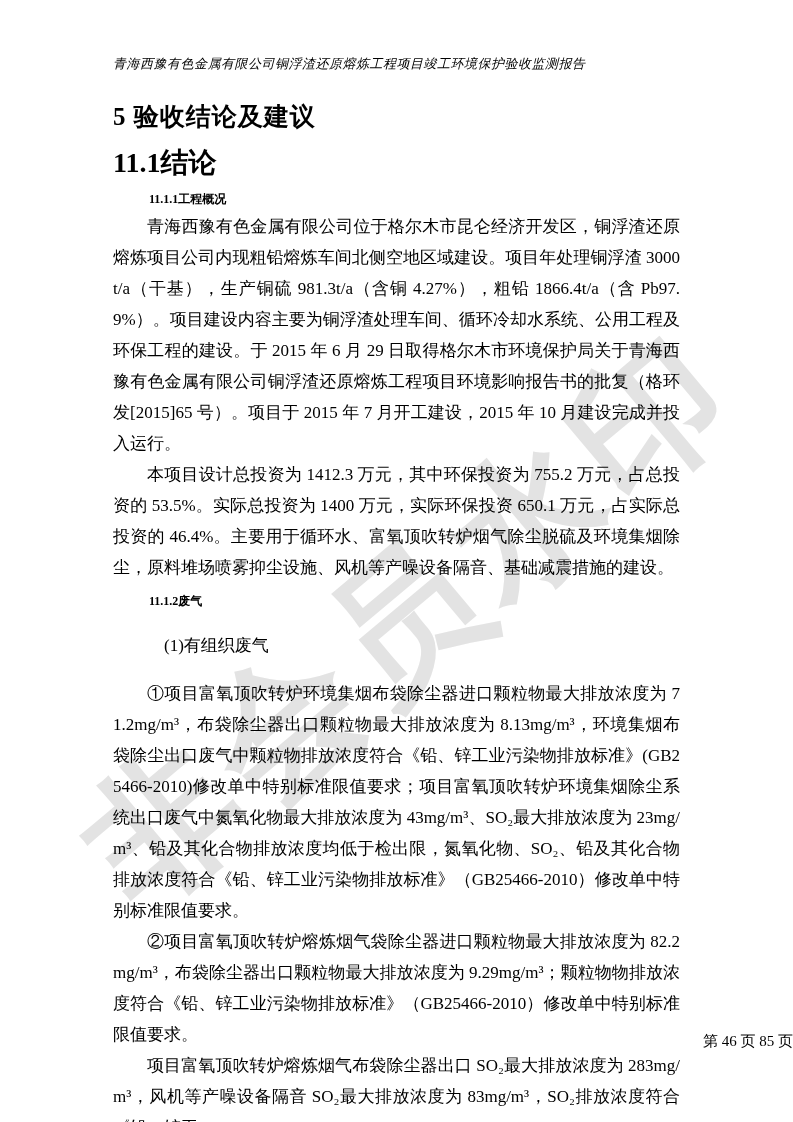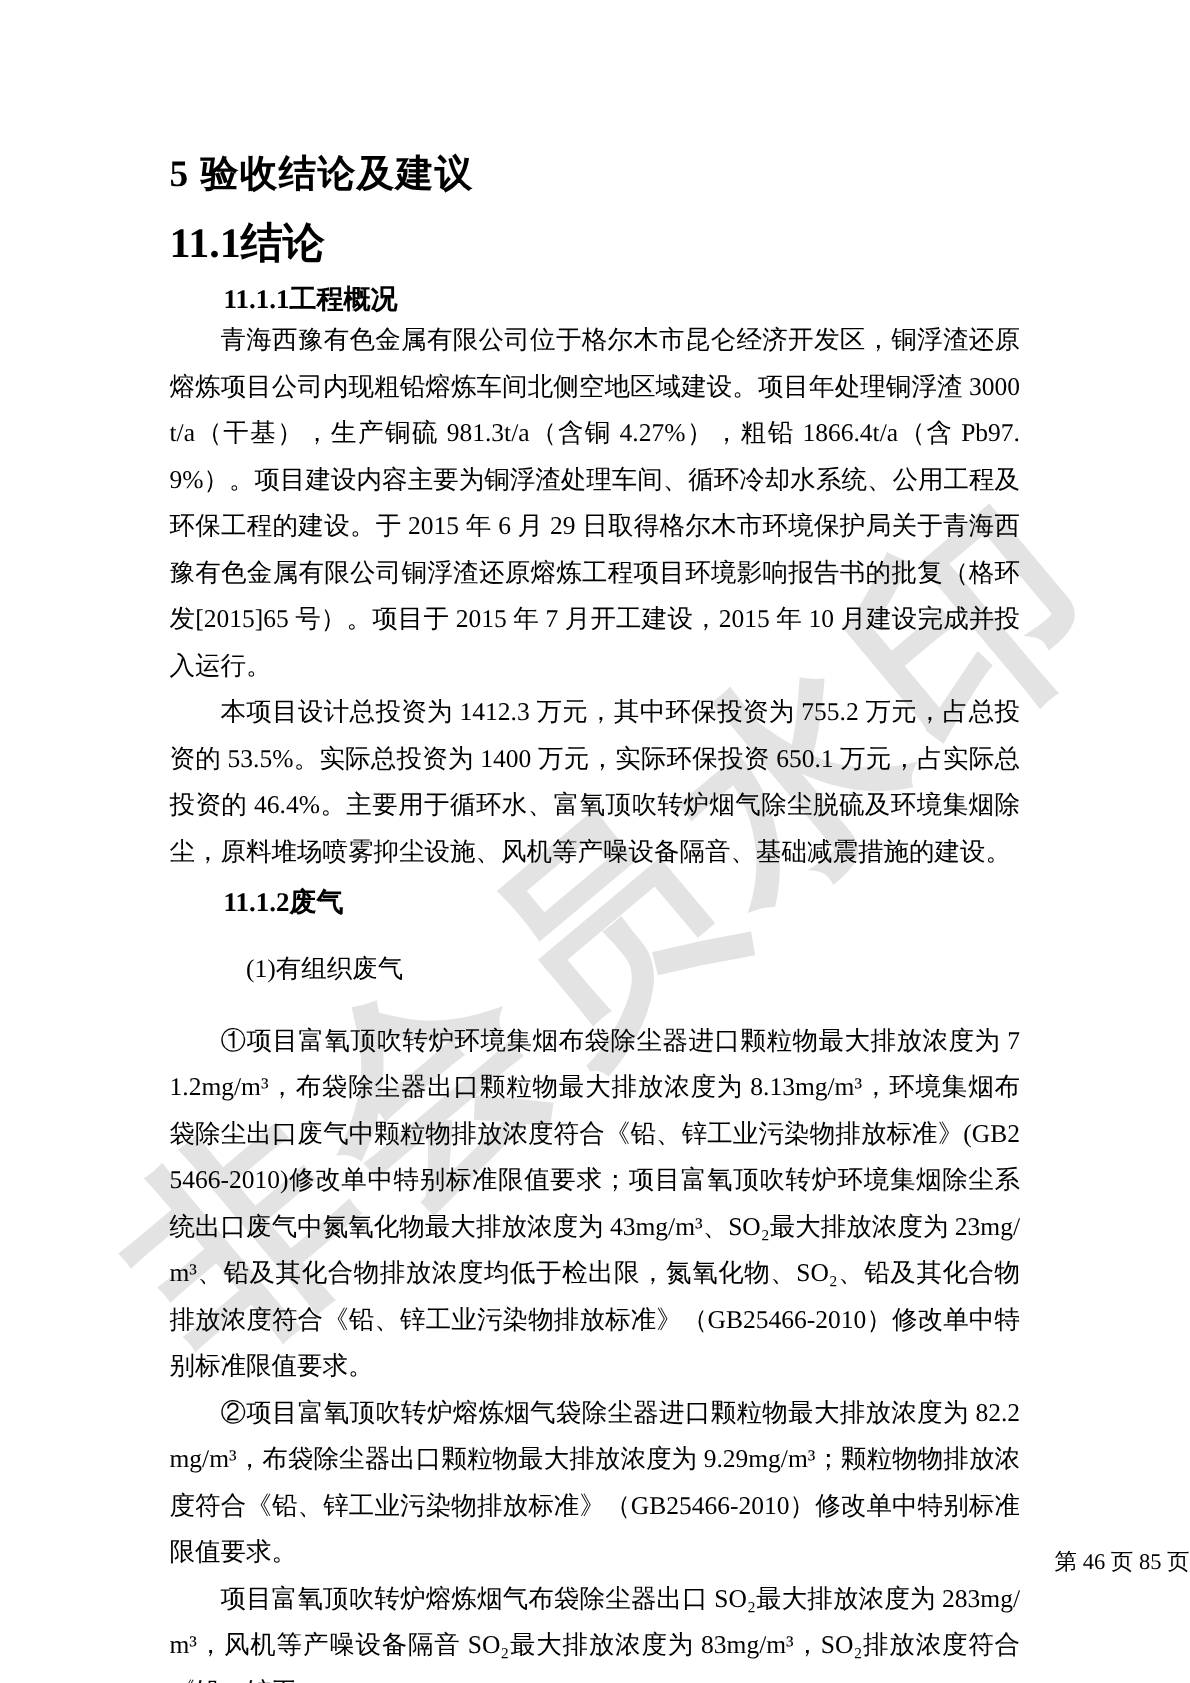--- a/index.html
+++ b/index.html
@@ -51,21 +51,21 @@
     letter-spacing: 1px;
   }
   .h-section {
     margin: 16px 0 0 0;
     font-size: 28px;
     font-weight: bold;
     line-height: 28px;
   }
   .h-sub {
     margin: 10px 0 0 0;
-    font-size: 18px;
+    font-size: 12px;
     font-weight: bold;
     line-height: 24px;
     text-indent: 36px;
   }
   .h-sub2 { margin-top: 6px; }
   .para {
     margin: 0;
     font-size: 17px;
     line-height: 31px;
     text-align: justify;
@@ -88,20 +88,21 @@
     z-index: 1;
   }
 </style>
 </head>
 <body>
 
 <div class="page">
 
   <div class="watermark">非会员水印</div>
 
+  <div class="running-header">青海西豫有色金属有限公司铜浮渣还原熔炼工程项目竣工环境保护验收监测报告</div>
 
   <div class="content">
 
     <h1 class="h-chapter">5 验收结论及建议</h1>
 
     <h2 class="h-section">11.1结论</h2>
 
     <h3 class="h-sub">11.1.1工程概况</h3>
 
     <p class="para">青海西豫有色金属有限公司位于格尔木市昆仑经济开发区，铜浮渣还原熔炼项目公司内现粗铅熔炼车间北侧空地区域建设。项目年处理铜浮渣 3000t/a（干基），生产铜硫 981.3t/a（含铜 4.27%），粗铅 1866.4t/a（含 Pb97.9%）。项目建设内容主要为铜浮渣处理车间、循环冷却水系统、公用工程及环保工程的建设。于 2015 年 6 月 29 日取得格尔木市环境保护局关于青海西豫有色金属有限公司铜浮渣还原熔炼工程项目环境影响报告书的批复（格环发[2015]65 号）。项目于 2015 年 7 月开工建设，2015 年 10 月建设完成并投入运行。</p>

